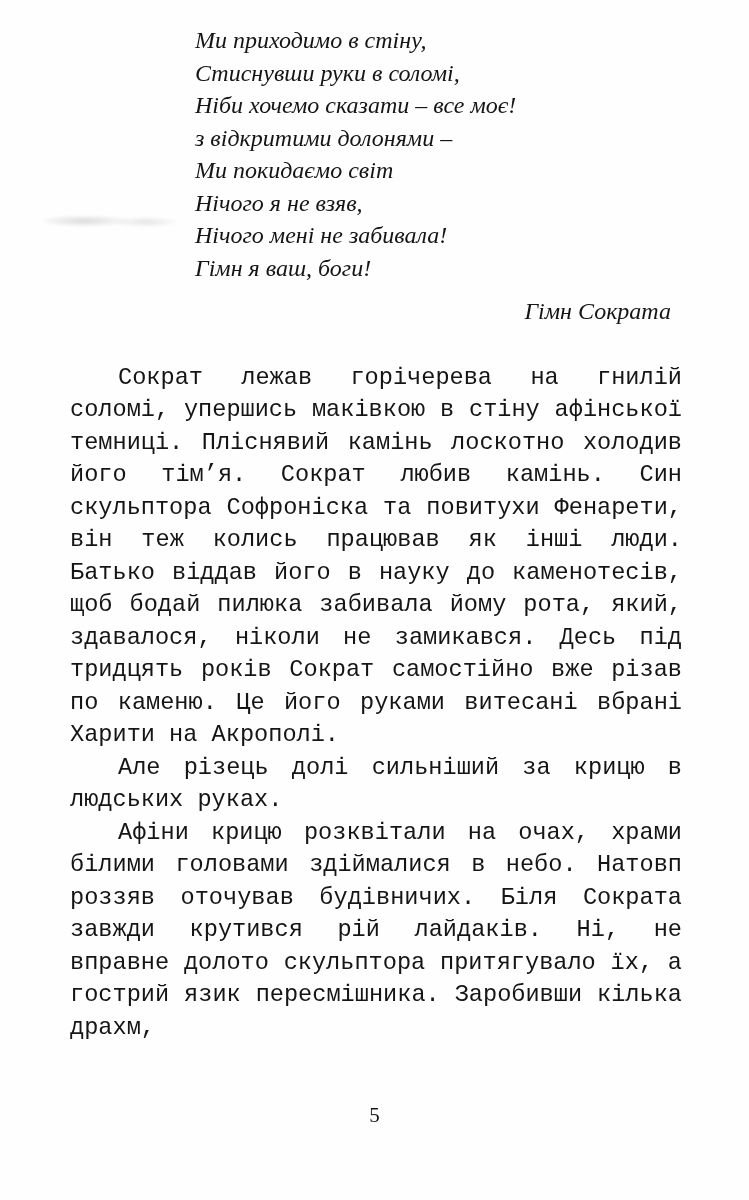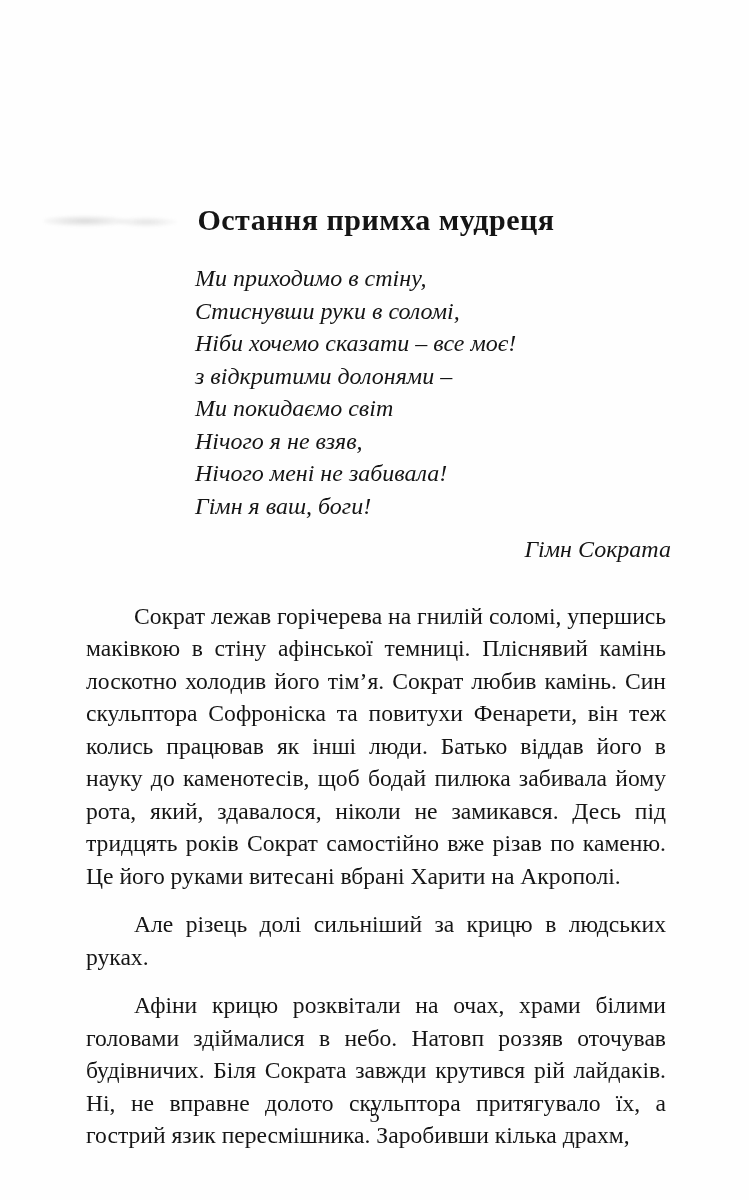--- a/index.html
+++ b/index.html
@@ -47,22 +47,23 @@
     text-align: right;
     margin: 11px;
   }
   .body-text {
     margin-top: 34px;
     font-size: 23.6px;
     line-height: 32.5px;
     text-align: justify;
   }
   .body-text p {
-    margin: 16px;
+    margin: 0;
     text-indent: 48px;
+    font-family: Liberation Mono, monospace;
   }
   .page-number {
     position: absolute;
     left: 0;
     right: 0;
     top: 1102px;
     text-align: center;
     font-size: 21px;
     line-height: 26px;
   }
@@ -80,21 +81,20 @@
 </style>
 </head>
 <body>
 
 <div class="page">
 
   <div class="scan-smudge"></div>
 
   <div class="content">
 
-    <h1 class="chapter-title">Остання примха мудреця</h1>
 
     <div class="poem">
         <div class="poem-line">Ми приходимо в стіну,</div>
         <div class="poem-line">Стиснувши руки в соломі,</div>
         <div class="poem-line">Ніби хочемо сказати – все моє!</div>
         <div class="poem-line">з відкритими долонями –</div>
         <div class="poem-line">Ми покидаємо світ</div>
         <div class="poem-line">Нічого я не взяв,</div>
         <div class="poem-line">Нічого мені не забивала!</div>
         <div class="poem-line">Гімн я ваш, боги!</div>

